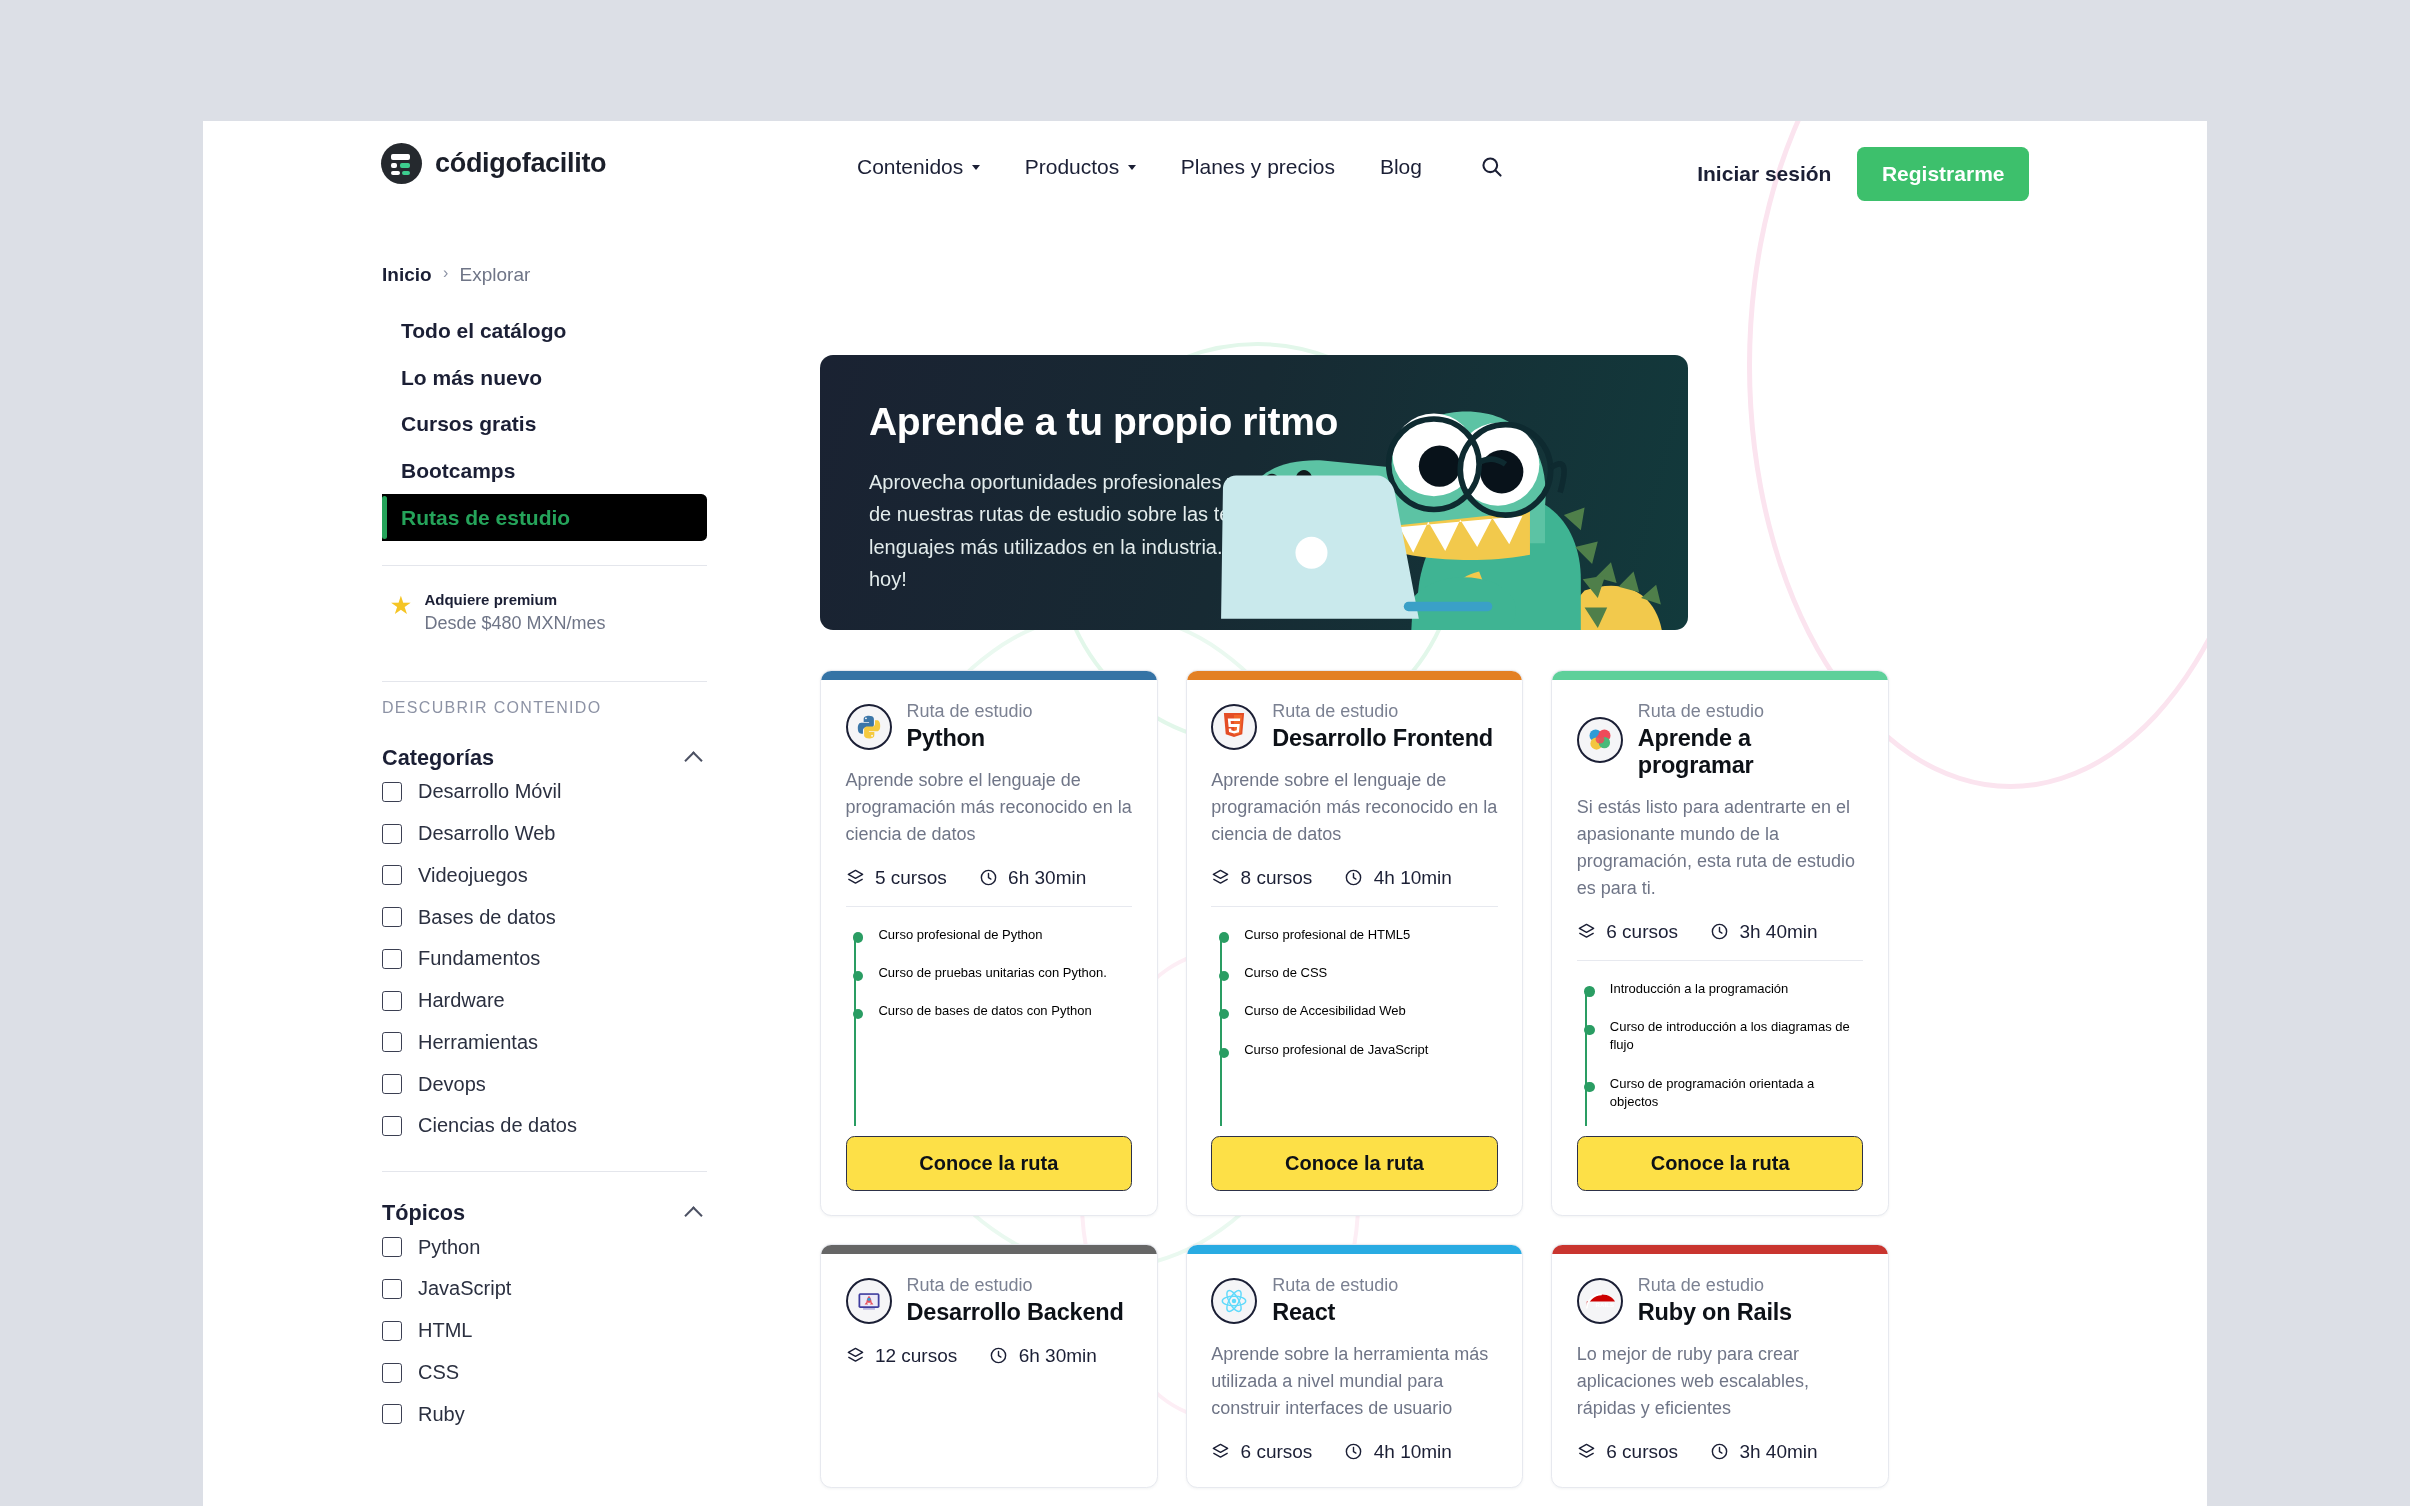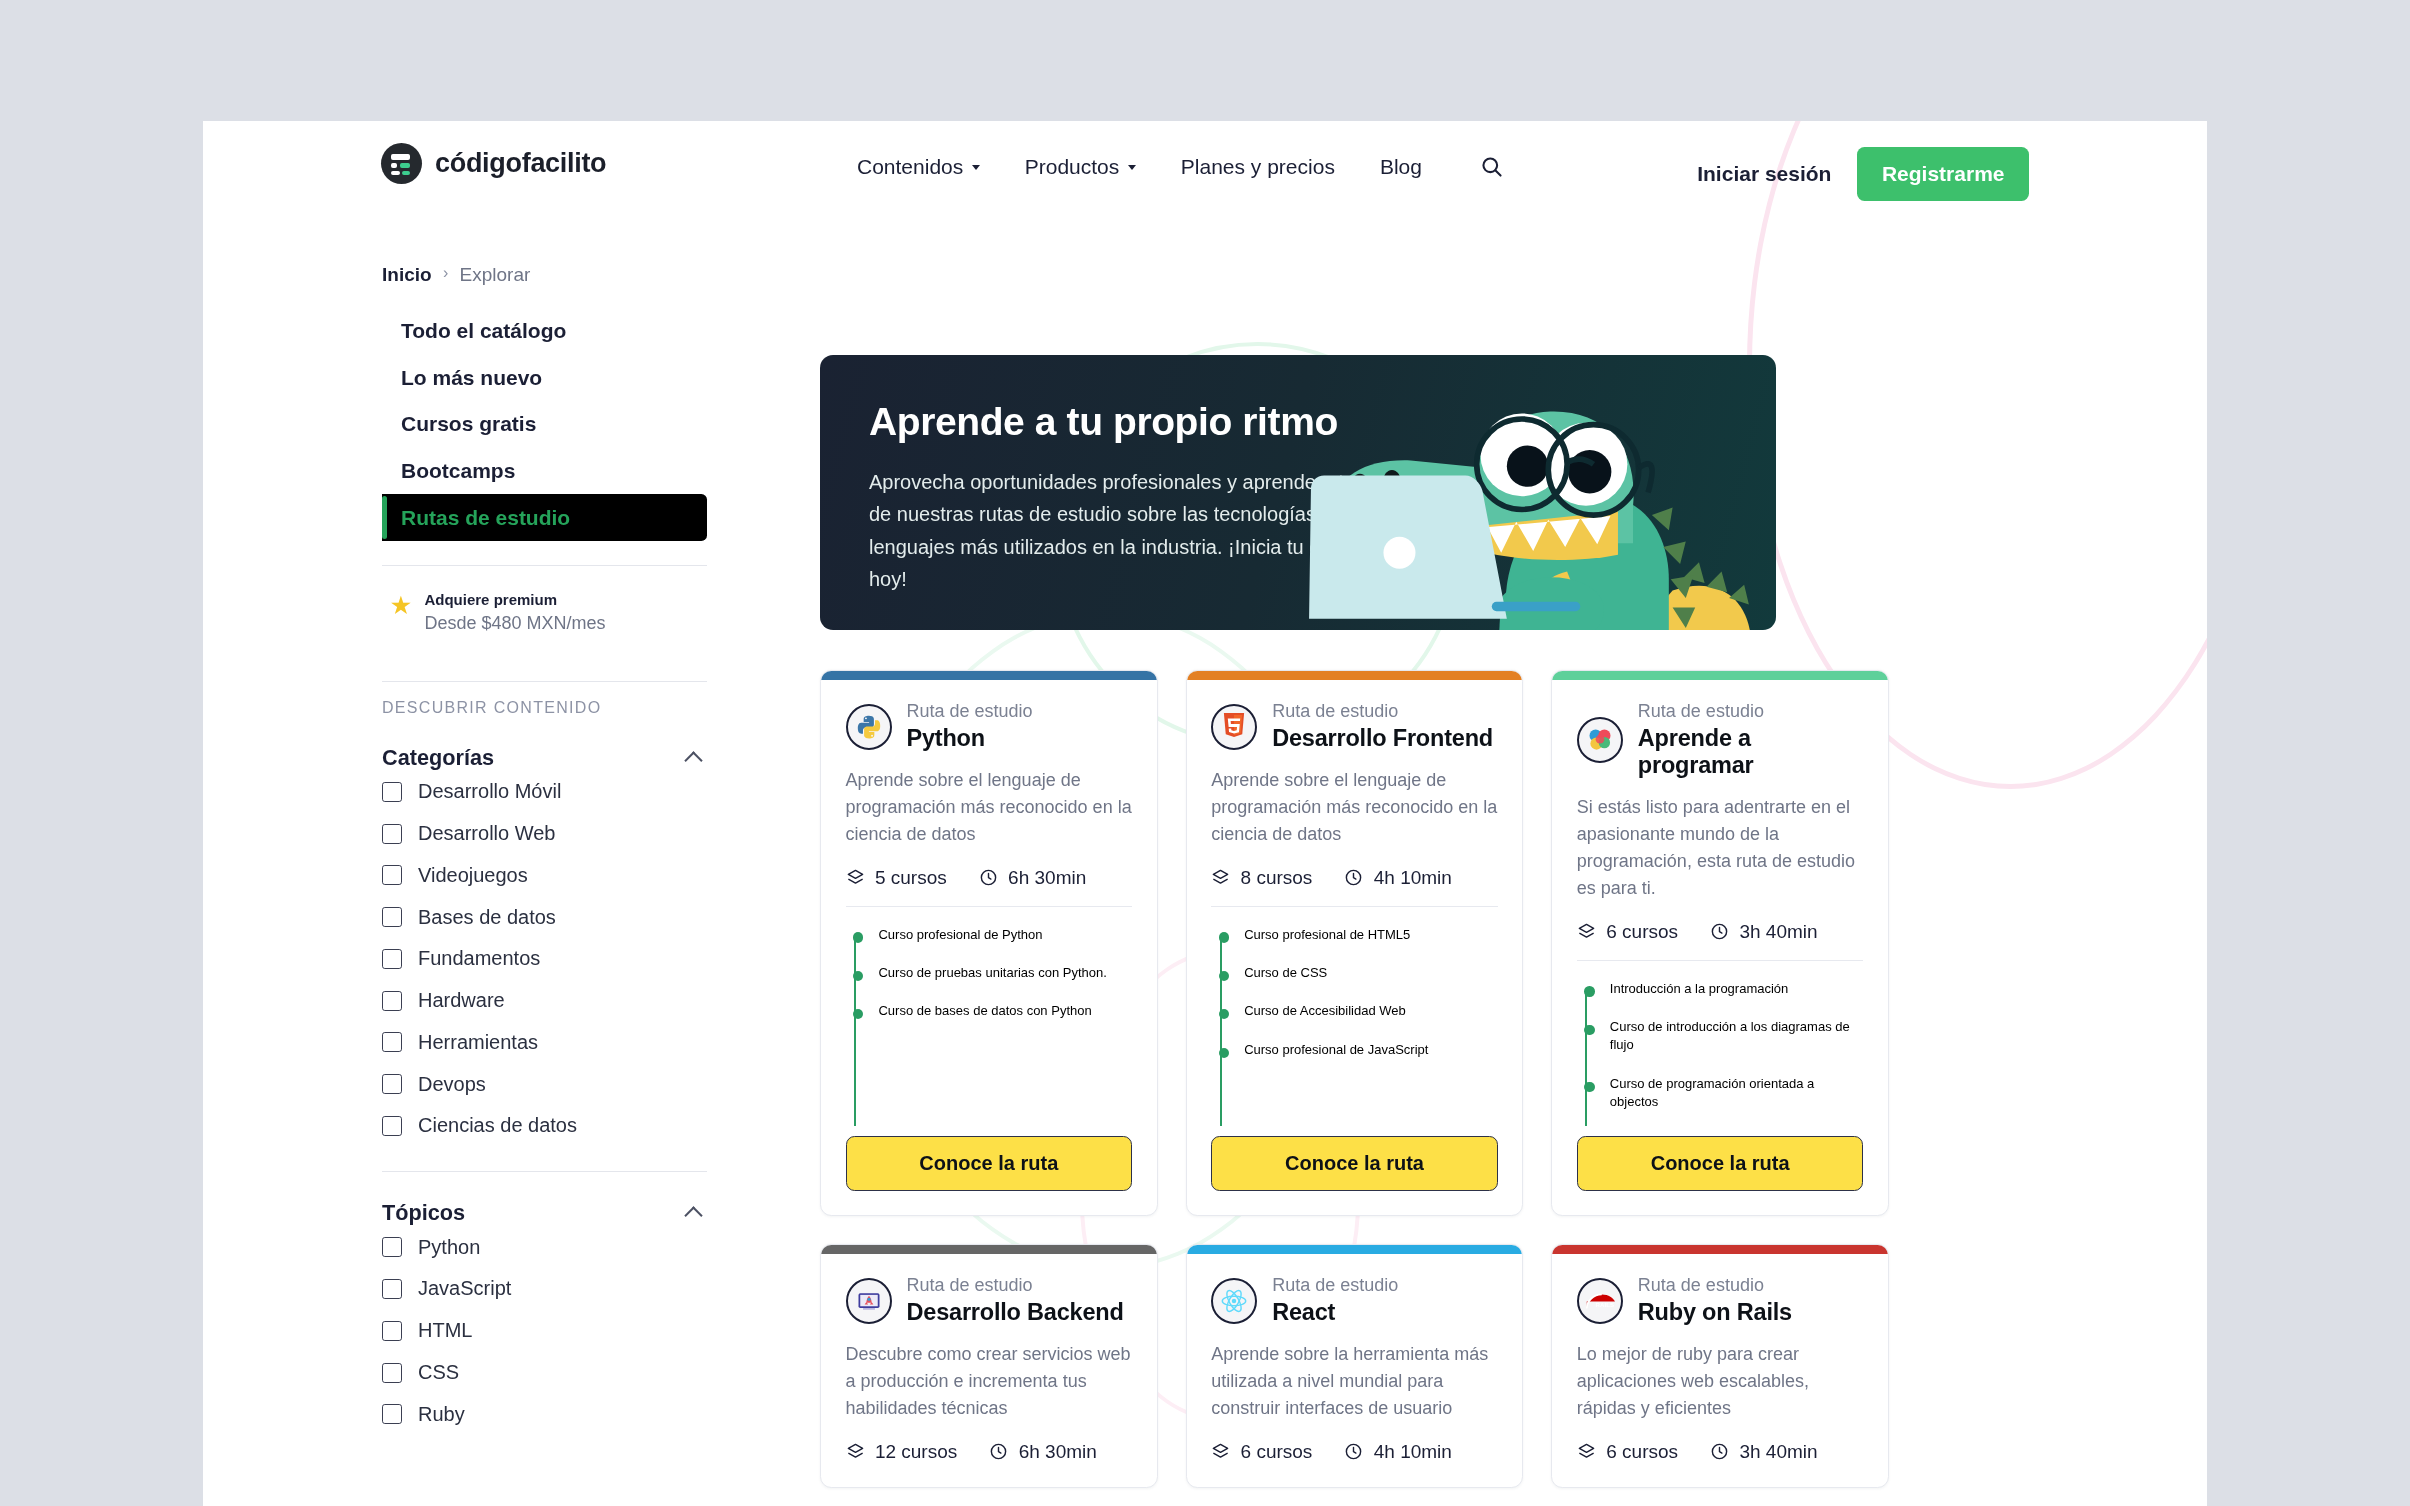--- a/index.html
+++ b/index.html
@@ -89,21 +89,21 @@
   .filter-head { display: flex; align-items: center; justify-content: space-between; padding-right: 7.5px; cursor: pointer; }
   .filter-title { font-size: 21.7px; font-weight: 700; color: #1b1f35; }
   .chev { width: 13px; height: 13px; border-left: 2.4px solid #4c5163; border-top: 2.4px solid #4c5163; transform: rotate(45deg); margin-top: 4.7px; }
   .opt { display: flex; align-items: center; gap: 16px; padding: 9.4px 0; cursor: pointer; }
   .box { width: 20px; height: 20px; border: 1.9px solid #3b3f52; border-radius: 2.8px; flex: none; }
   .opt-label { font-size: 20px; color: #2b3040; }
 
   
   .main { position: absolute; left: 617px; top: 234px; width: 1069px; z-index: 3; }
   .hero {
-    width: 956px; height: 275px; border-radius: 13px;
+    width: 868px; height: 275px; border-radius: 13px;
     background: linear-gradient(105deg, #1a2232 0%, #172a33 48%, #123a3c 100%);
     position: relative; overflow: hidden;
   }
   .hero-title { position: absolute; left: 49px; top: 45px; color: #fff; font-size: 39px; font-weight: 700; letter-spacing: -0.4px; }
   .hero-sub { position: absolute; left: 49px; top: 111px; width: 537px; color: #e3ecec; font-size: 20px; line-height: 1.62; }
 
   
   .croc { position: absolute; right: 26px; bottom: 0; width: 443px; height: 275px; }
 
   .cards { display: grid; grid-template-columns: repeat(3, 1fr); gap: 28px; margin-top: 40px; }
@@ -516,21 +516,20 @@
                 <circle cx="16" cy="14" r="1.8" fill="#2b9fd8"></circle>
                 <path d="M11 20l2-3 2 3zM17 20l2-3 2 3z" fill="#e8505b"></path>
                 <rect x="9" y="24" width="14" height="2" rx="1" fill="#b9b6e0"></rect>
               </svg>
             </div>
             <div>
               <div class="card-kicker">Ruta de estudio</div>
               <div class="card-title">Desarrollo Backend</div>
             </div>
           </div>
-          <div class="card-desc">Descubre como crear servicios web a producción e incrementa tus habilidades técnicas</div>
           <div class="card-meta">
             <div class="meta">
               <svg width="19" height="19" viewBox="0 0 24 24" fill="none" stroke="#1b1f35" stroke-width="1.8" stroke-linejoin="round">
                 <path d="M12 3 3 8l9 5 9-5-9-5z"></path>
                   <path d="M3 14l9 5 9-5"></path>
               </svg>
               <span>12 cursos</span>
             </div>
             <div class="meta">
               <svg width="19" height="19" viewBox="0 0 24 24" fill="none" stroke="#1b1f35" stroke-width="1.8" stroke-linecap="round">

